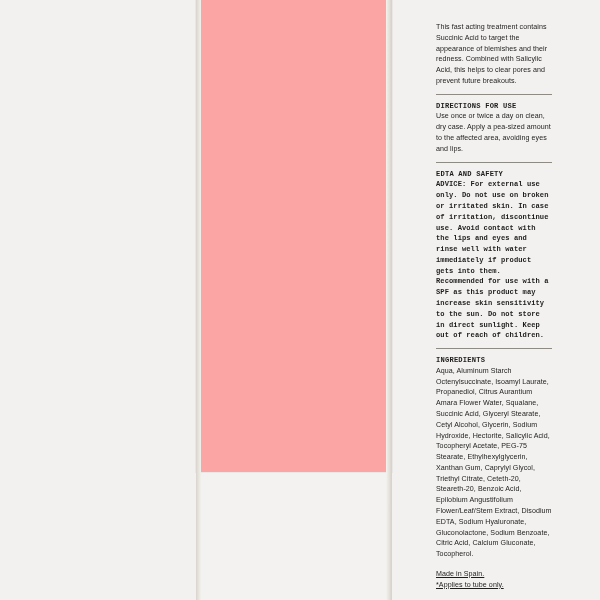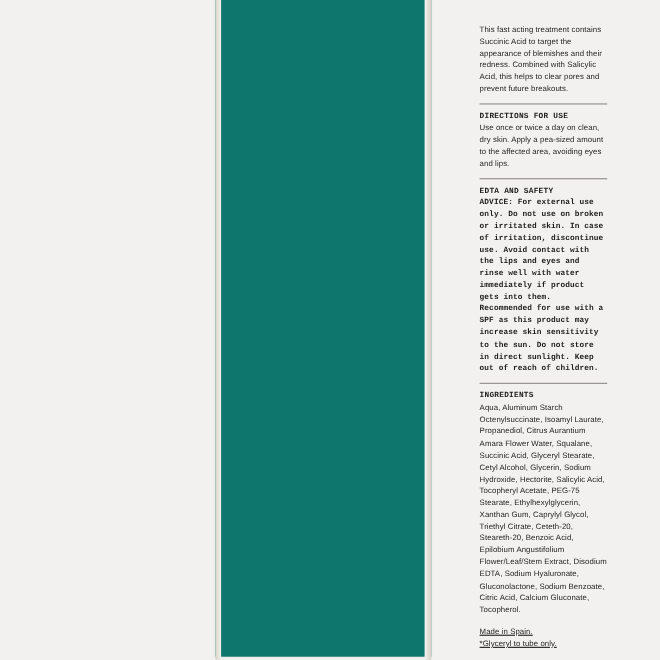--- a/index.html
+++ b/index.html
@@ -23,22 +23,22 @@
     left: 0; top: 0;
     width: 600px; height: 600px;
     background: #f3f2f0;
   }
   
   .carton {
     position: absolute;
     left: 196px;
     top: 0px;
     width: 196px;
-    height: 597px;
-    background: #0f766e;
+    height: 472px;
+    background: #fca5a5;
     box-shadow: 0 0 0 1px rgba(0,0,0,0.04);
   }
   
   .edge-left {
     position: absolute;
     left: 196px; top: 0;
     width: 5px; height: 600px;
     background: linear-gradient(to right, #d9d5cd, #f3f1ec);
   }
   .edge-right {
@@ -120,35 +120,35 @@
   <div class="outer-right"></div>
 
   <div class="carton">
     <div class="content">
 
       <p class="para">This fast acting treatment contains Succinic Acid to target the appearance of blemishes and their redness. Combined with Salicylic Acid, this helps to clear pores and prevent future breakouts.</p>
 
       <hr class="rule">
 
       <p class="heading">DIRECTIONS FOR USE</p>
-      <p class="para">Use once or twice a day on clean, dry skin. Apply a pea-sized amount to the affected area, avoiding eyes and lips.</p>
+      <p class="para">Use once or twice a day on clean, dry case. Apply a pea-sized amount to the affected area, avoiding eyes and lips.</p>
 
       <hr class="rule">
 
       <p class="heading">EDTA AND SAFETY</p>
       <p class="bold-block">ADVICE: For external use only. Do not use on broken or irritated skin. In case of irritation, discontinue use. Avoid contact with the lips and eyes and rinse well with water immediately if product gets into them. Recommended for use with a SPF as this product may increase skin sensitivity to the sun. Do not store in direct sunlight. Keep out of reach of children.</p>
 
       <hr class="rule">
 
       <p class="heading">INGREDIENTS</p>
       <p class="para">Aqua, Aluminum Starch Octenylsuccinate, Isoamyl Laurate, Propanediol, Citrus Aurantium Amara Flower Water, Squalane, Succinic Acid, Glyceryl Stearate, Cetyl Alcohol, Glycerin, Sodium Hydroxide, Hectorite, Salicylic Acid, Tocopheryl Acetate, PEG-75 Stearate, Ethylhexylglycerin, Xanthan Gum, Caprylyl Glycol, Triethyl Citrate, Ceteth-20, Steareth-20, Benzoic Acid, Epilobium Angustifolium Flower/Leaf/Stem Extract, Disodium EDTA, Sodium Hyaluronate, Gluconolactone, Sodium Benzoate, Citric Acid, Calcium Gluconate, Tocopherol.</p>
 
       <div class="footer">
         <p>Made in Spain.</p>
-        <p>*Glyceryl to tube only.</p>
+        <p>*Applies to tube only.</p>
       </div>
 
       <div class="barcode-num">04961090100</div>
     </div>
   </div>
 
   <div class="edge-left"></div>
   <div class="edge-right"></div>
 </div>
 

